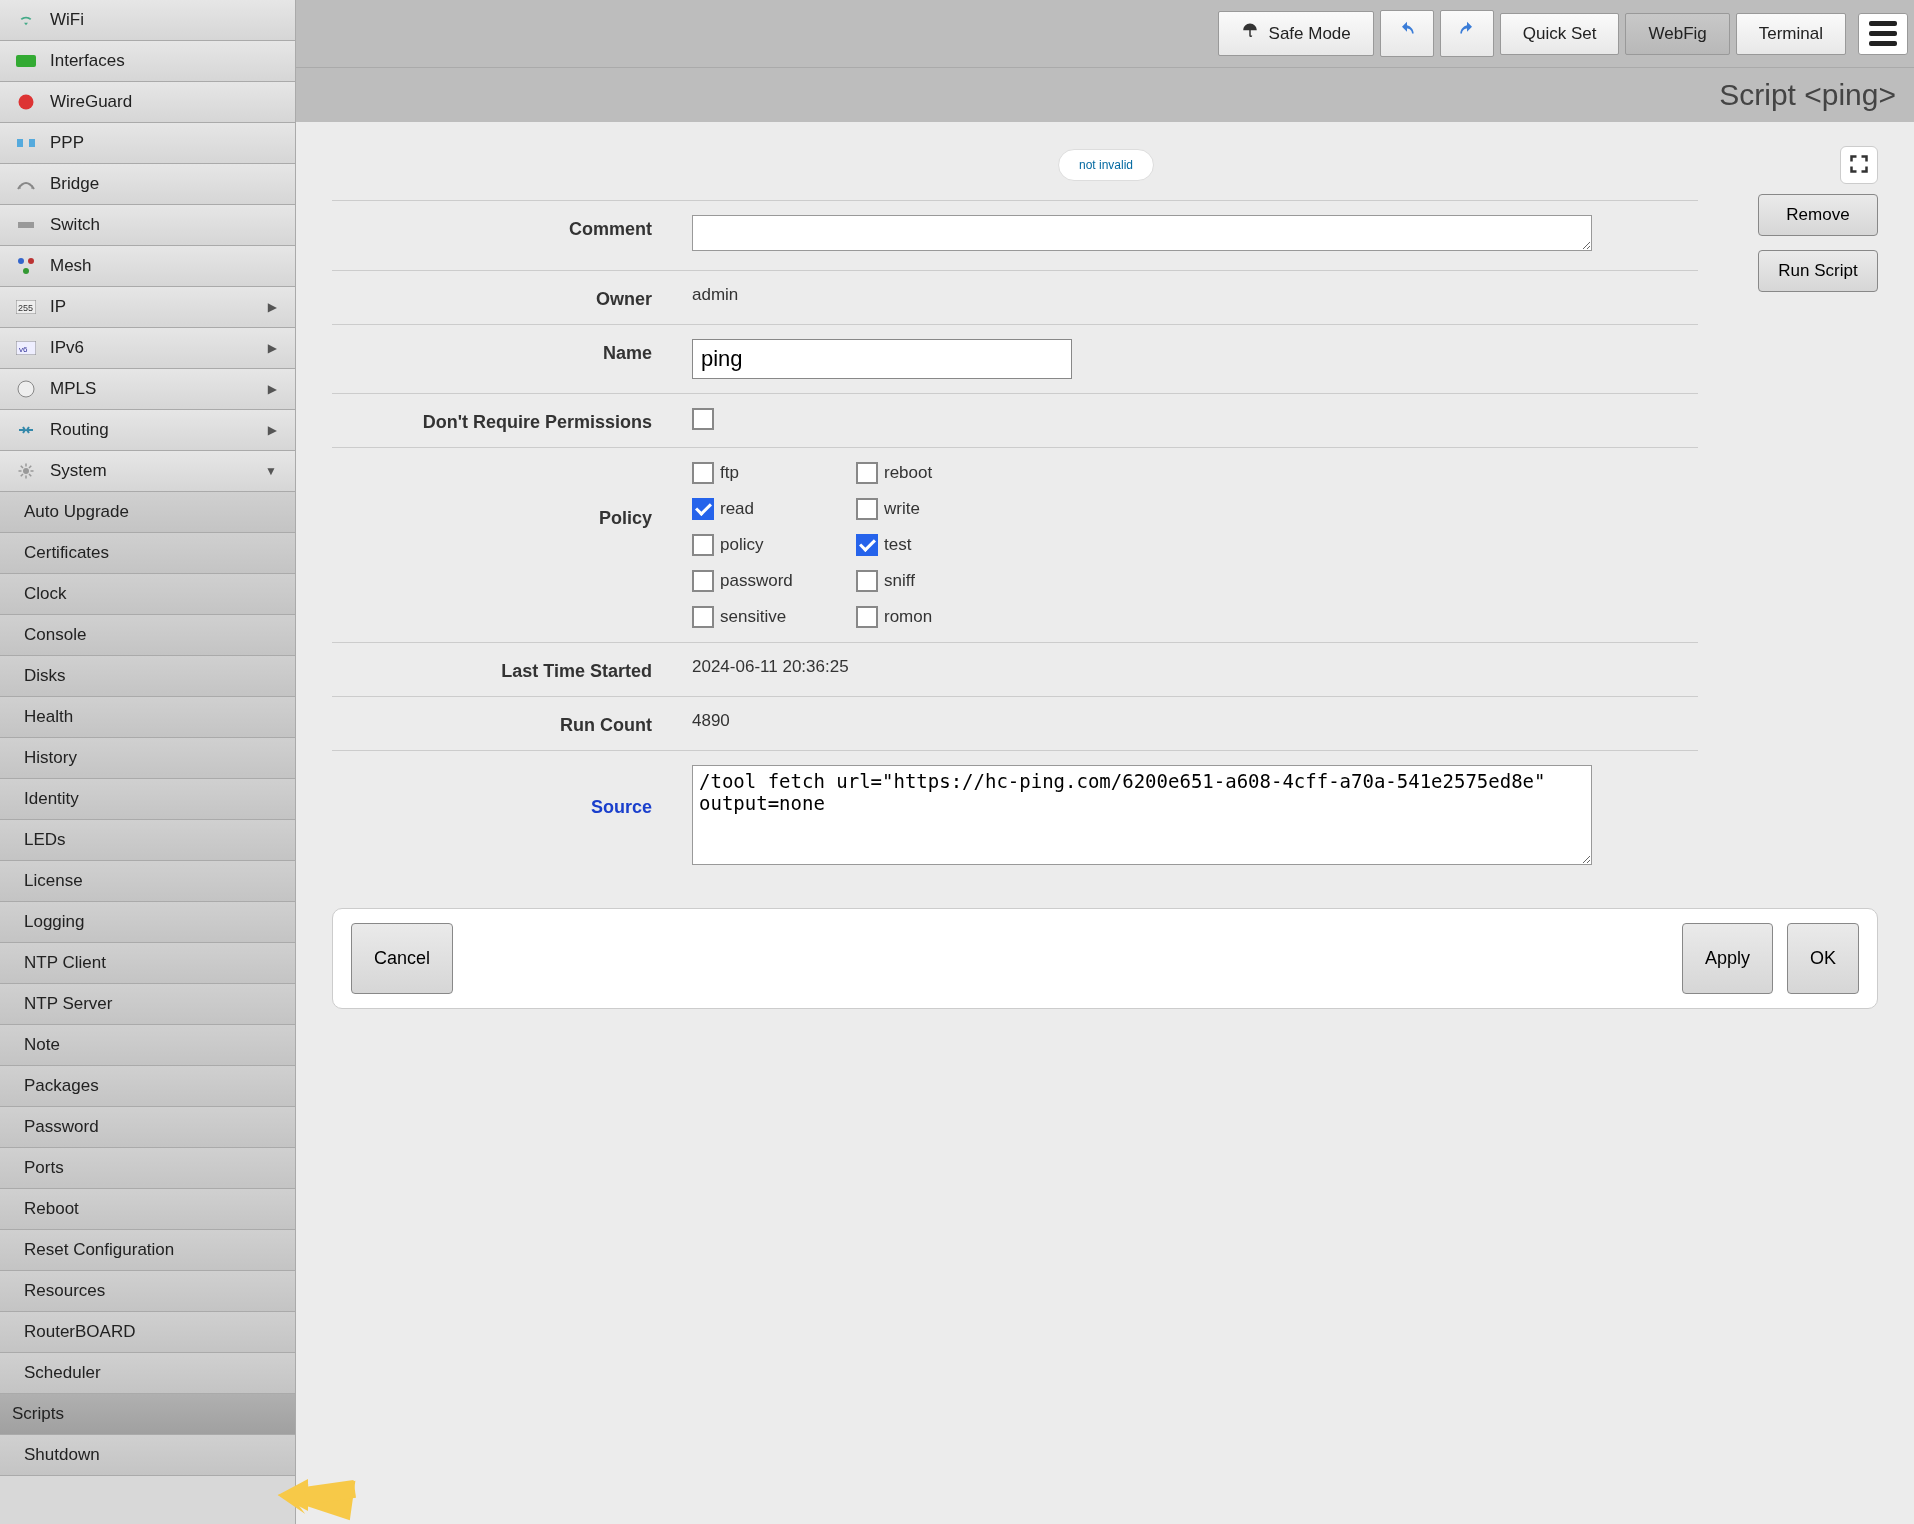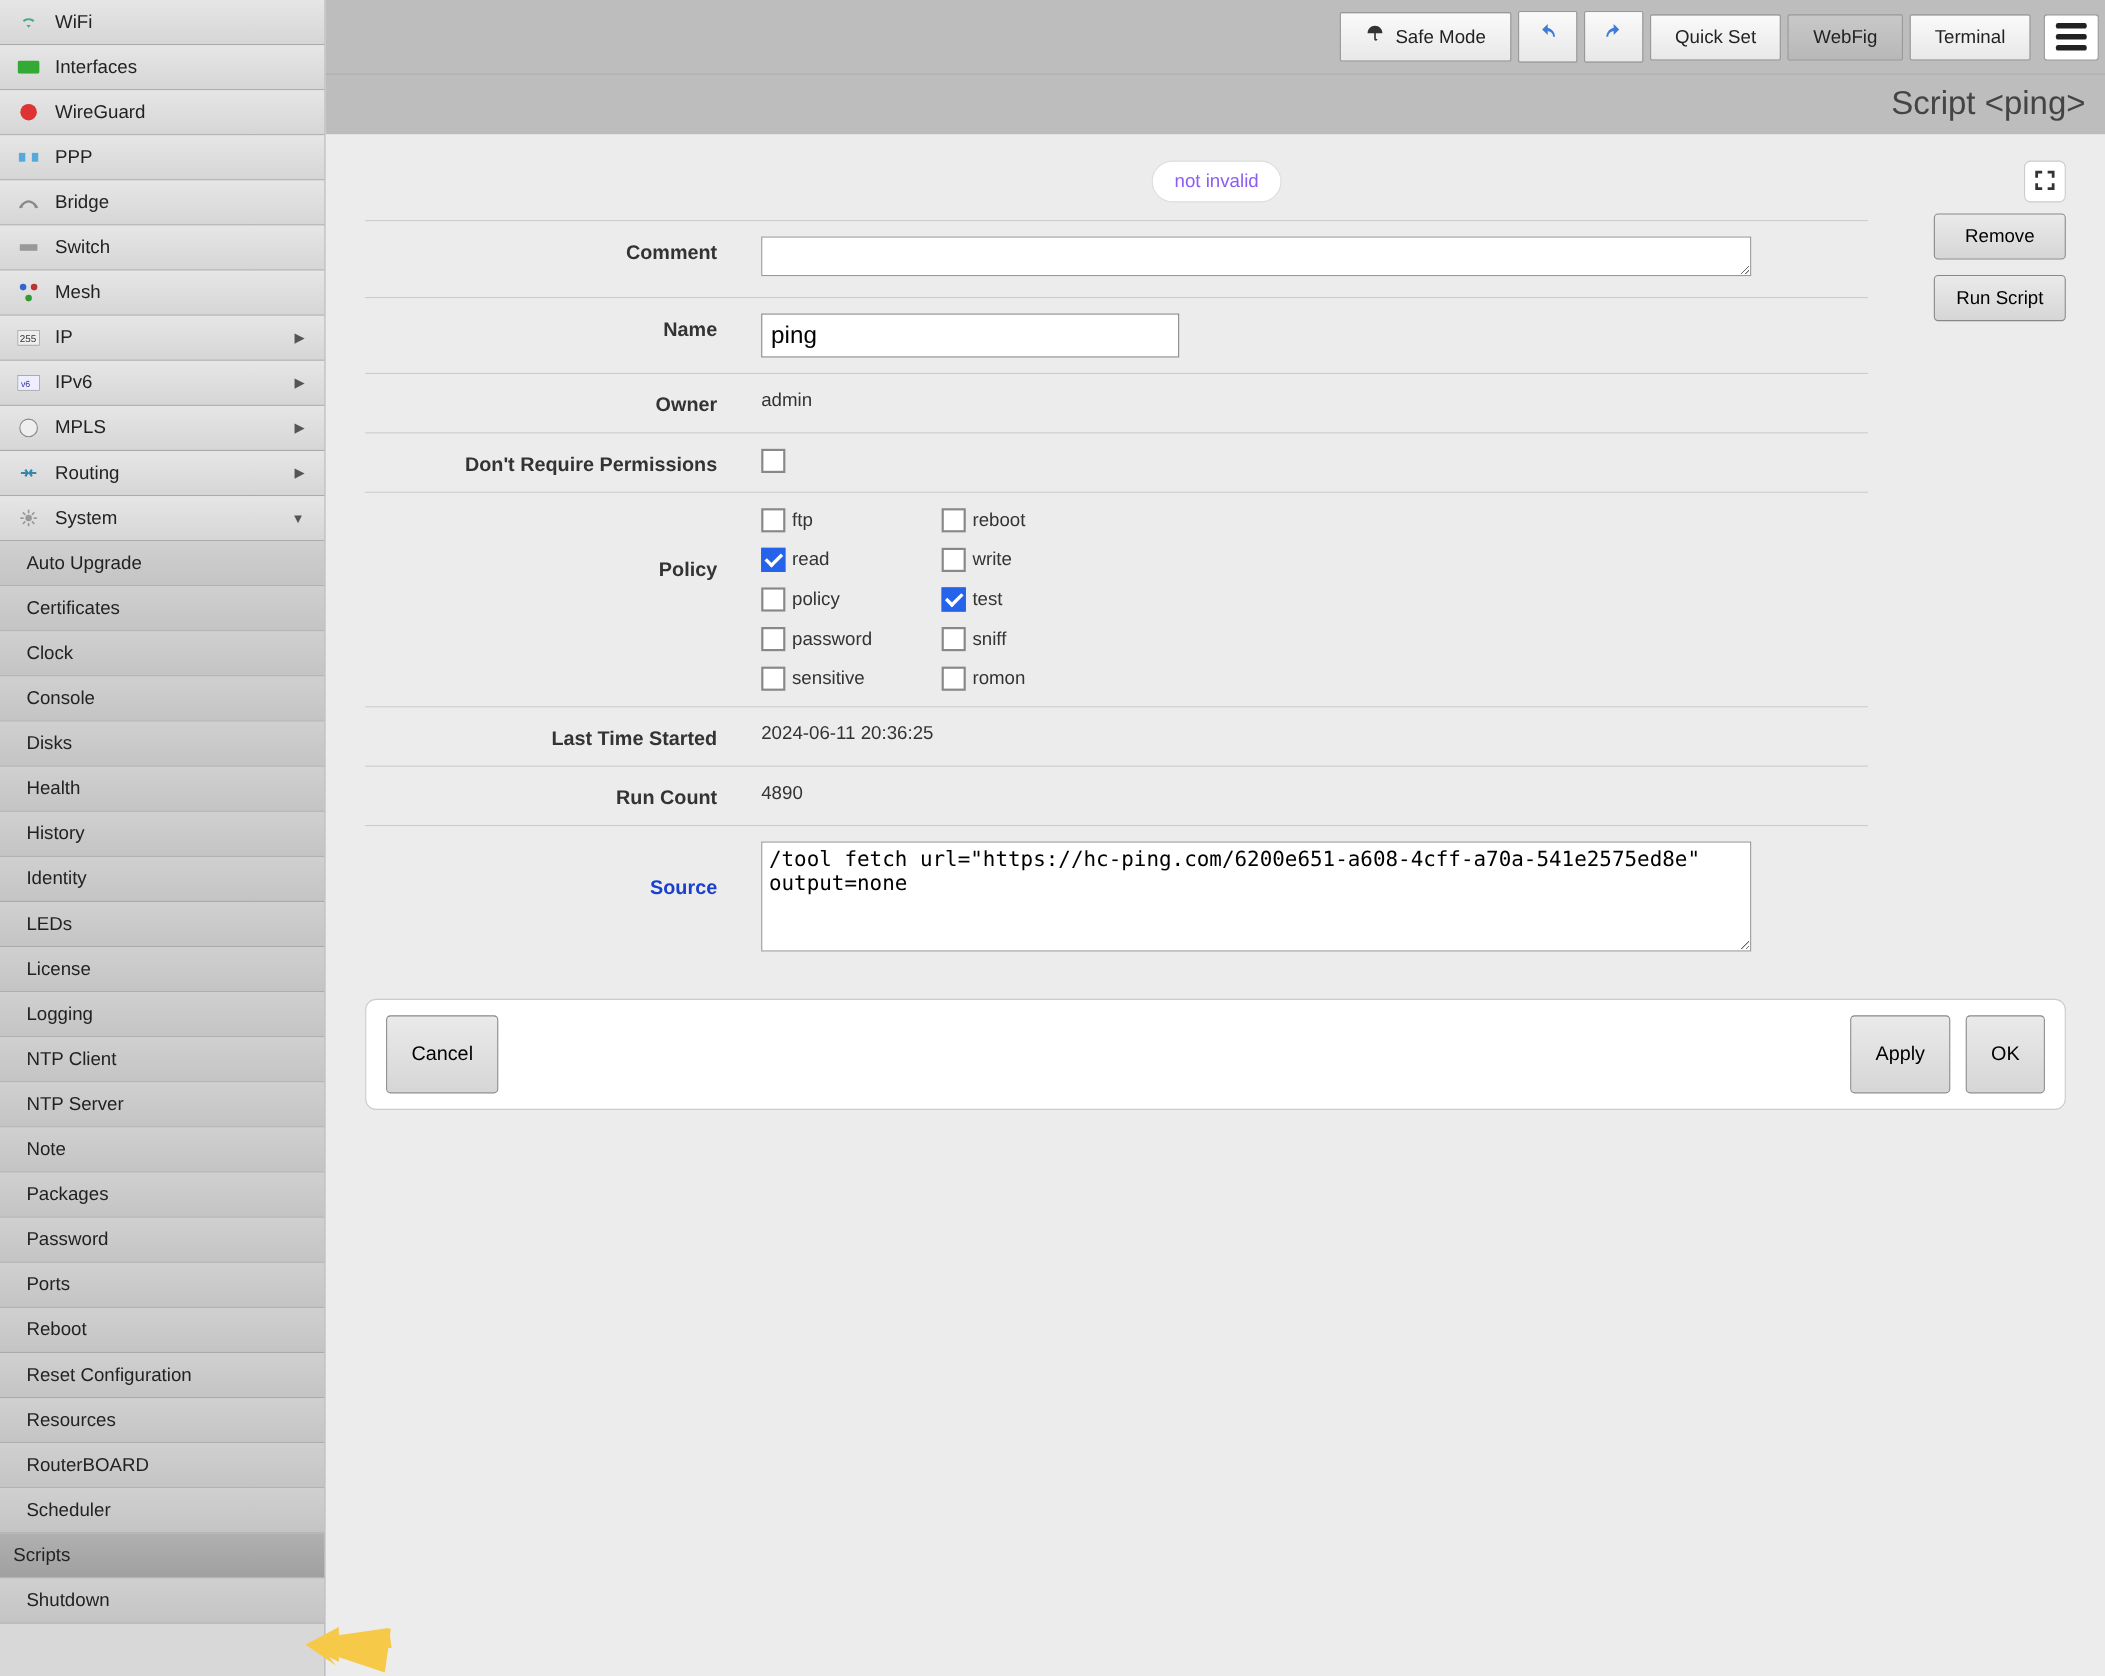--- a/index.html
+++ b/index.html
@@ -119,22 +119,22 @@
 .status-wrap {
   display:flex;
   align-items:center;
 }
 .status-pill {
   margin: 0 auto;
   padding: 8px 20px;
   border: 1px solid #ddd;
   border-radius: 20px;
   background: #fff;
-  color: #8b5cf6;
-  font-size: 17px;
+  color: #0369a1;
+  font-size: 12px;
 }
 .fullscreen-btn {
   width: 38px; height: 38px;
   border: 1px solid #ccc;
   background: #fff;
   border-radius: 6px;
   display:flex; align-items:center; justify-content:center;
   cursor:pointer;
 }
 .form-area {
@@ -478,27 +478,27 @@
 
     <div class="form-area">
       <div class="form-fields">
 
         <div class="field-row">
           <div class="field-label">Comment</div>
           <div class="field-value"><textarea class="comment" style=""></textarea></div>
         </div>
 
         <div class="field-row">
+          <div class="field-label">Owner</div>
+          <div class="field-value">admin</div>
+        </div>
+
+        <div class="field-row">
           <div class="field-label">Name</div>
           <div class="field-value"><input class="text" value="ping" style=""></div>
-        </div>
-
-        <div class="field-row">
-          <div class="field-label">Owner</div>
-          <div class="field-value">admin</div>
         </div>
 
         <div class="field-row">
           <div class="field-label">Don't Require Permissions</div>
           <div class="field-value"><span class="checkbox"></span></div>
         </div>
 
         <div class="field-row">
           <div class="field-label" style="padding-top:46px;">Policy</div>
           <div class="field-value">

